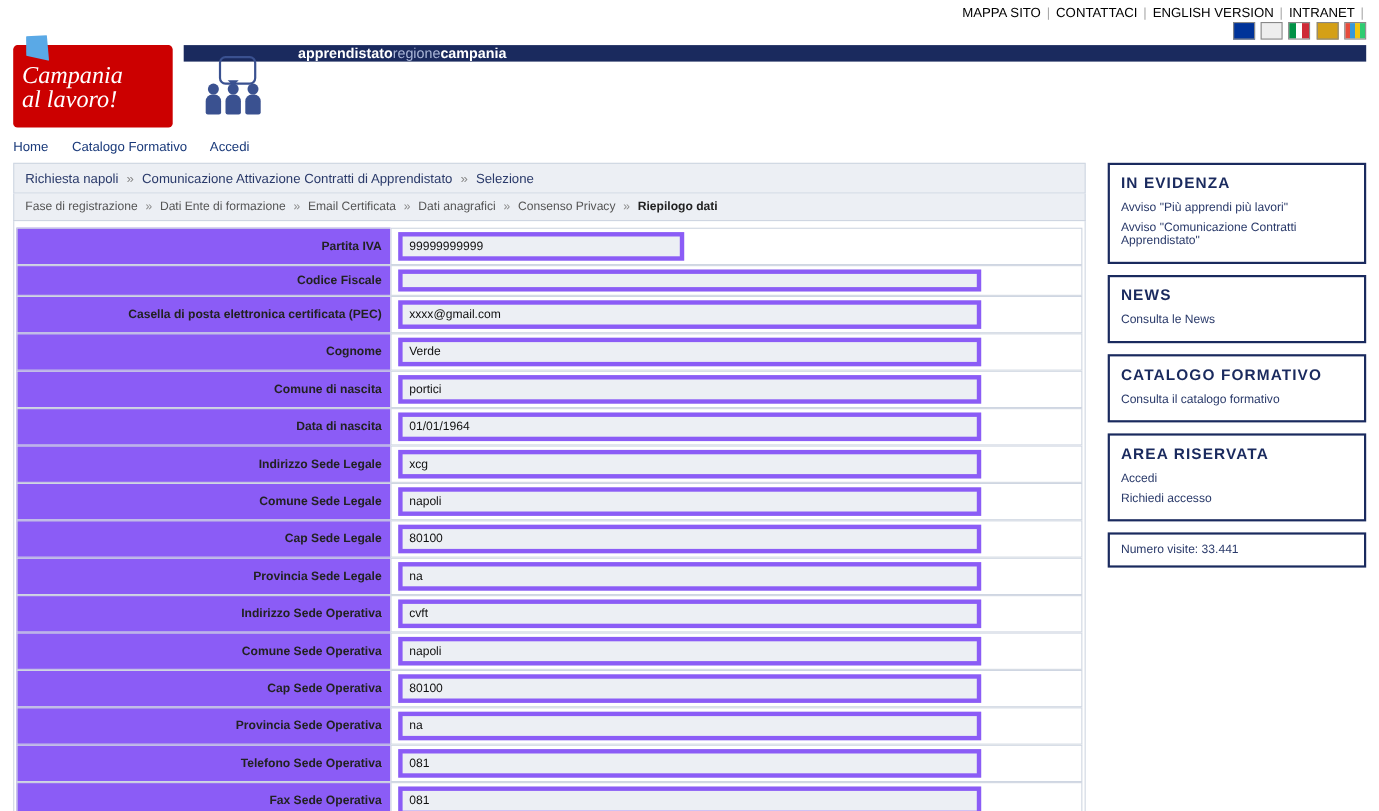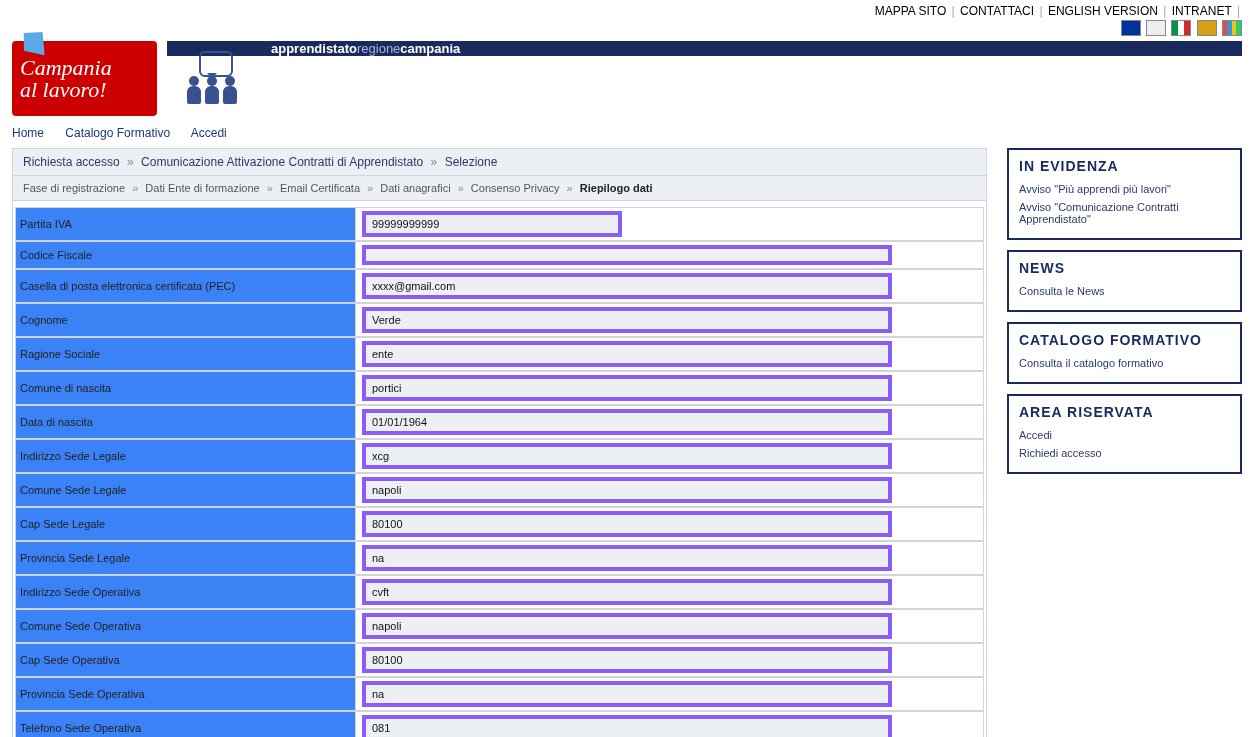--- a/index.html
+++ b/index.html
@@ -59,22 +59,22 @@
 
   .breadcrumb2 {
     background: #eceff4; border: 1px solid #cfd6e2; border-top: none; padding: 6px 10px; font-size: 11px; color: #555;
   }
   .breadcrumb2 .arr { color: #888; margin: 0 4px; }
   .breadcrumb2 b { color: #222; }
 
   .form-table { width: 100%; border-collapse: separate; border-spacing: 0; margin-top: 4px; }
   .form-table tr td { padding: 3px 4px; vertical-align: middle; }
   .form-table td.lbl {
-    width: 340px; text-align: left; font-weight: normal; font-size: 11px; color: #222;
-    border: 1px solid #cfd6e2; border-right: none; background: #3b82f6; padding-right: 8px;
+    width: 340px; text-align: right; font-weight: bold; font-size: 11px; color: #222;
+    border: 1px solid #cfd6e2; border-right: none; background: #8b5cf6; padding-right: 8px;
   }
   .form-table td.val {
     border: 1px solid #cfd6e2; background: #fff; padding: 3px 6px;
   }
   .form-table .ro-field {
     border: 4px solid #8b5cf6; background: #eceff4; padding: 3px 6px; font-size: 11px; color: #111; min-height: 20px;
   }
   .form-table .ro-field.narrow { width: 260px; }
   .form-table .ro-field.wide { width: 100%; max-width: 530px; }
   .form-outer { border: 1px solid #cfd6e2; border-top: none; padding: 2px 2px 6px; }
@@ -137,21 +137,21 @@
 <div class="nav-row">
   <a href="#">Home</a>
   <a href="#">Catalogo Formativo</a>
   <a href="#">Accedi</a>
 </div>
 
 <div class="content-wrap">
   <div class="main-col">
 
     <div class="breadcrumb1">
-      <a href="#">Richiesta accesso</a>
+      <a href="#">Richiesta napoli</a>
       <span class="arr">»</span>
       <a href="#">Comunicazione Attivazione Contratti di Apprendistato</a>
       <span class="arr">»</span>
       <a href="#">Selezione</a>
     </div>
 
     <div class="breadcrumb2">
       <span>Fase di registrazione</span>
       <span class="arr">»</span>
       <span>Dati Ente di formazione</span>
@@ -186,26 +186,20 @@
                 <div class="ro-field wide">xxxx@gmail.com</div>
               </td>
       </tr>
       <tr>
         <td class="lbl">Cognome</td>
         <td class="val">
                 <div class="ro-field wide">Verde</div>
               </td>
       </tr>
       <tr>
-        <td class="lbl">Ragione Sociale</td>
-        <td class="val">
-                <div class="ro-field wide">ente</div>
-              </td>
-      </tr>
-      <tr>
         <td class="lbl">Comune di nascita</td>
         <td class="val">
                 <div class="ro-field wide">portici</div>
               </td>
       </tr>
       <tr>
         <td class="lbl">Data di nascita</td>
         <td class="val">
                 <div class="ro-field wide">01/01/1964</div>
               </td>
@@ -289,14 +283,18 @@
     </div>
     <div class="side-box">
       <h3>CATALOGO FORMATIVO</h3>
       <a class="item">Consulta il catalogo formativo</a>
     </div>
     <div class="side-box">
       <h3>AREA RISERVATA</h3>
       <a class="item">Accedi</a>
       <a class="item">Richiedi accesso</a>
     </div>
+    <div class="visits">
+      <span>Numero visite:</span>
+      <span>33.441</span>
+    </div>
   </div>
 </div>
 
 </body></html>

